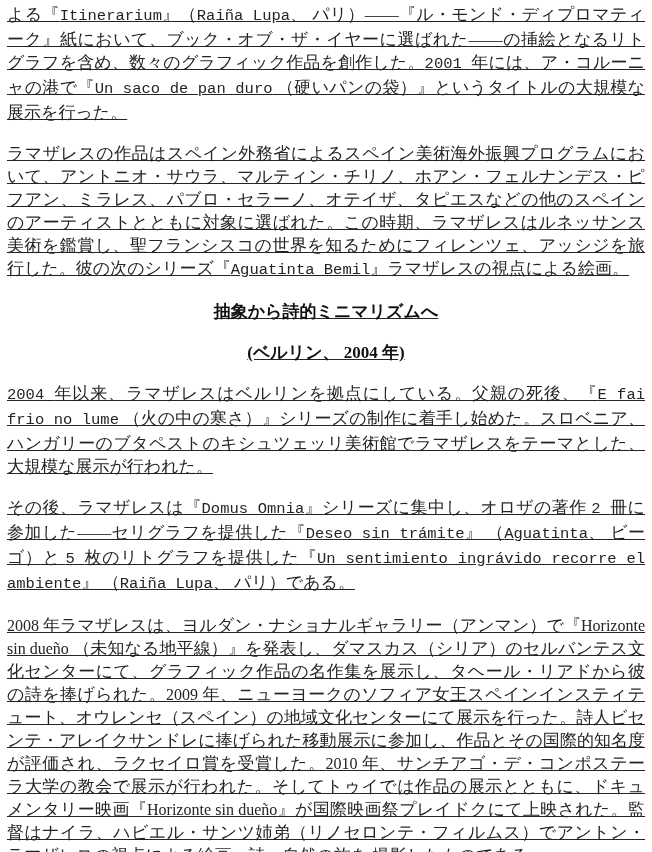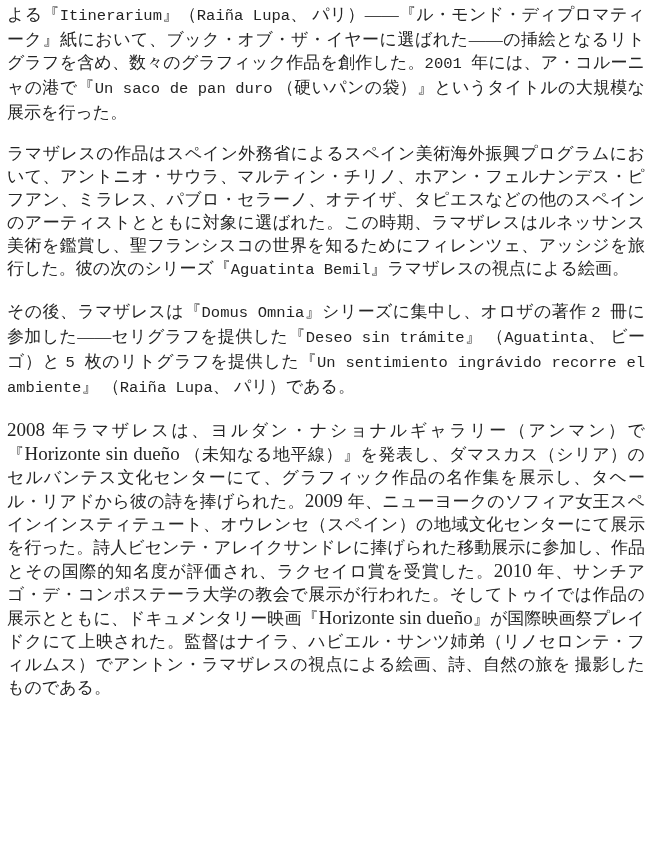--- a/index.html
+++ b/index.html
@@ -15,50 +15,54 @@
   .page {
     box-sizing: border-box;
     width: 652px;
     height: 852px;
     padding: 3px 7px 11px 7px;
     font-family: "Liberation Serif", "DejaVu Serif", serif;
     font-size: 17px;
     line-height: 23px;
     color: #242424;
     text-align: justify;
+    text-decoration: underline;
   }
   .para {
     margin: 0 0 18px 0;
   }
   .heading {
     margin: 0 0 18px 0;
     text-align: center;
     font-weight: bold;
     font-size: 17px;
     line-height: 23px;
     color: #111111;
   }
   .latin-mono {
     font-family: "Liberation Mono", "DejaVu Sans Mono", monospace;
     font-size: 15.5px;
   }
   .latin-serif {
     font-family: "Liberation Serif", "DejaVu Serif", serif;
-    font-size: 19px;
+    font-size: 16px;
   }
 </style>
 </head>
 <body>
 
 <div class="page">
 
   <p class="para"><span>よる『</span><span class="latin-mono">Itinerarium</span><span>』（</span><span class="latin-mono">Raiña Lupa</span><span>、 パリ）――『ル・モンド・ディプロマティーク』紙において、ブック・オブ・ザ・イヤーに選ばれた――の挿絵となるリトグラフを含め、数々のグラフィック作品を創作した。</span><span class="latin-mono">2001 </span><span>年には、ア・コルーニャの港で『</span><span class="latin-mono">Un saco de pan duro</span><span> （硬いパンの袋）』というタイトルの大規模な展示を行った。</span></p>
 
   <p class="para"><span>ラマザレスの作品はスペイン外務省によるスペイン美術海外振興プログラムにおいて、アントニオ・サウラ、マルティン・チリノ、ホアン・フェルナンデス・ピフアン、ミラレス、パブロ・セラーノ、オテイザ、タピエスなどの他のスペインのアーティストとともに対象に選ばれた。この時期、ラマザレスはルネッサンス美術を鑑賞し、聖フランシスコの世界を知るためにフィレンツェ、アッシジを旅行した。彼の次のシリーズ『</span><span class="latin-mono">Aguatinta Bemil</span><span>』ラマザレスの視点による絵画。</span></p>
 
+  <h2 class="heading">抽象から詩的ミニマリズムへ</h2>
 
+  <h3 class="heading">(ベルリン、 2004 年)</h3>
 
+  <p class="para"><span class="latin-mono">2004 </span><span>年以来、ラマザレスはベルリンを拠点にしている。父親の死後、『</span><span class="latin-mono">E fai frio no lume</span><span> （火の中の寒さ）』シリーズの制作に着手し始めた。スロベニア、ハンガリーのブタペストのキシュツェッリ美術館でラマザレスをテーマとした、大規模な展示が行われた。</span></p>
 
   <p class="para"><span>その後、ラマザレスは『</span><span class="latin-mono">Domus Omnia</span><span>』シリーズに集中し、オロザの著作 </span><span class="latin-mono">2 </span><span>冊に参加した――セリグラフを提供した『</span><span class="latin-mono">Deseo sin trámite</span><span>』 （</span><span class="latin-mono">Aguatinta</span><span>、 ビーゴ）と </span><span class="latin-mono">5 </span><span>枚のリトグラフを提供した『</span><span class="latin-mono">Un sentimiento ingrávido recorre el ambiente</span><span>』 （</span><span class="latin-mono">Raiña Lupa</span><span>、 パリ）である。</span></p>
 
   <p class="para"><span class="latin-serif">2008 </span><span>年ラマザレスは、ヨルダン・ナショナルギャラリー（アンマン）で『</span><span class="latin-serif">Horizonte sin dueño</span><span> （未知なる地平線）』を発表し、ダマスカス（シリア）のセルバンテス文化センターにて、グラフィック作品の名作集を展示し、タヘール・リアドから彼の詩を捧げられた。</span><span class="latin-serif">2009 </span><span>年、ニューヨークのソフィア女王スペインインスティテュート、オウレンセ（スペイン）の地域文化センターにて展示を行った。詩人ビセンテ・アレイクサンドレに捧げられた移動展示に参加し、作品とその国際的知名度が評価され、ラクセイロ賞を受賞した。</span><span class="latin-serif">2010 </span><span>年、サンチアゴ・デ・コンポステーラ大学の教会で展示が行われた。そしてトゥイでは作品の展示とともに、ドキュメンタリー映画『</span><span class="latin-serif">Horizonte sin dueño</span><span>』が国際映画祭プレイドクにて上映された。監督はナイラ、ハビエル・サンツ姉弟（リノセロンテ・フィルムス）でアントン・ラマザレスの視点による絵画、詩、自然の旅を 撮影したものである。</span></p>
 
 </div>
 
 </body></html>

